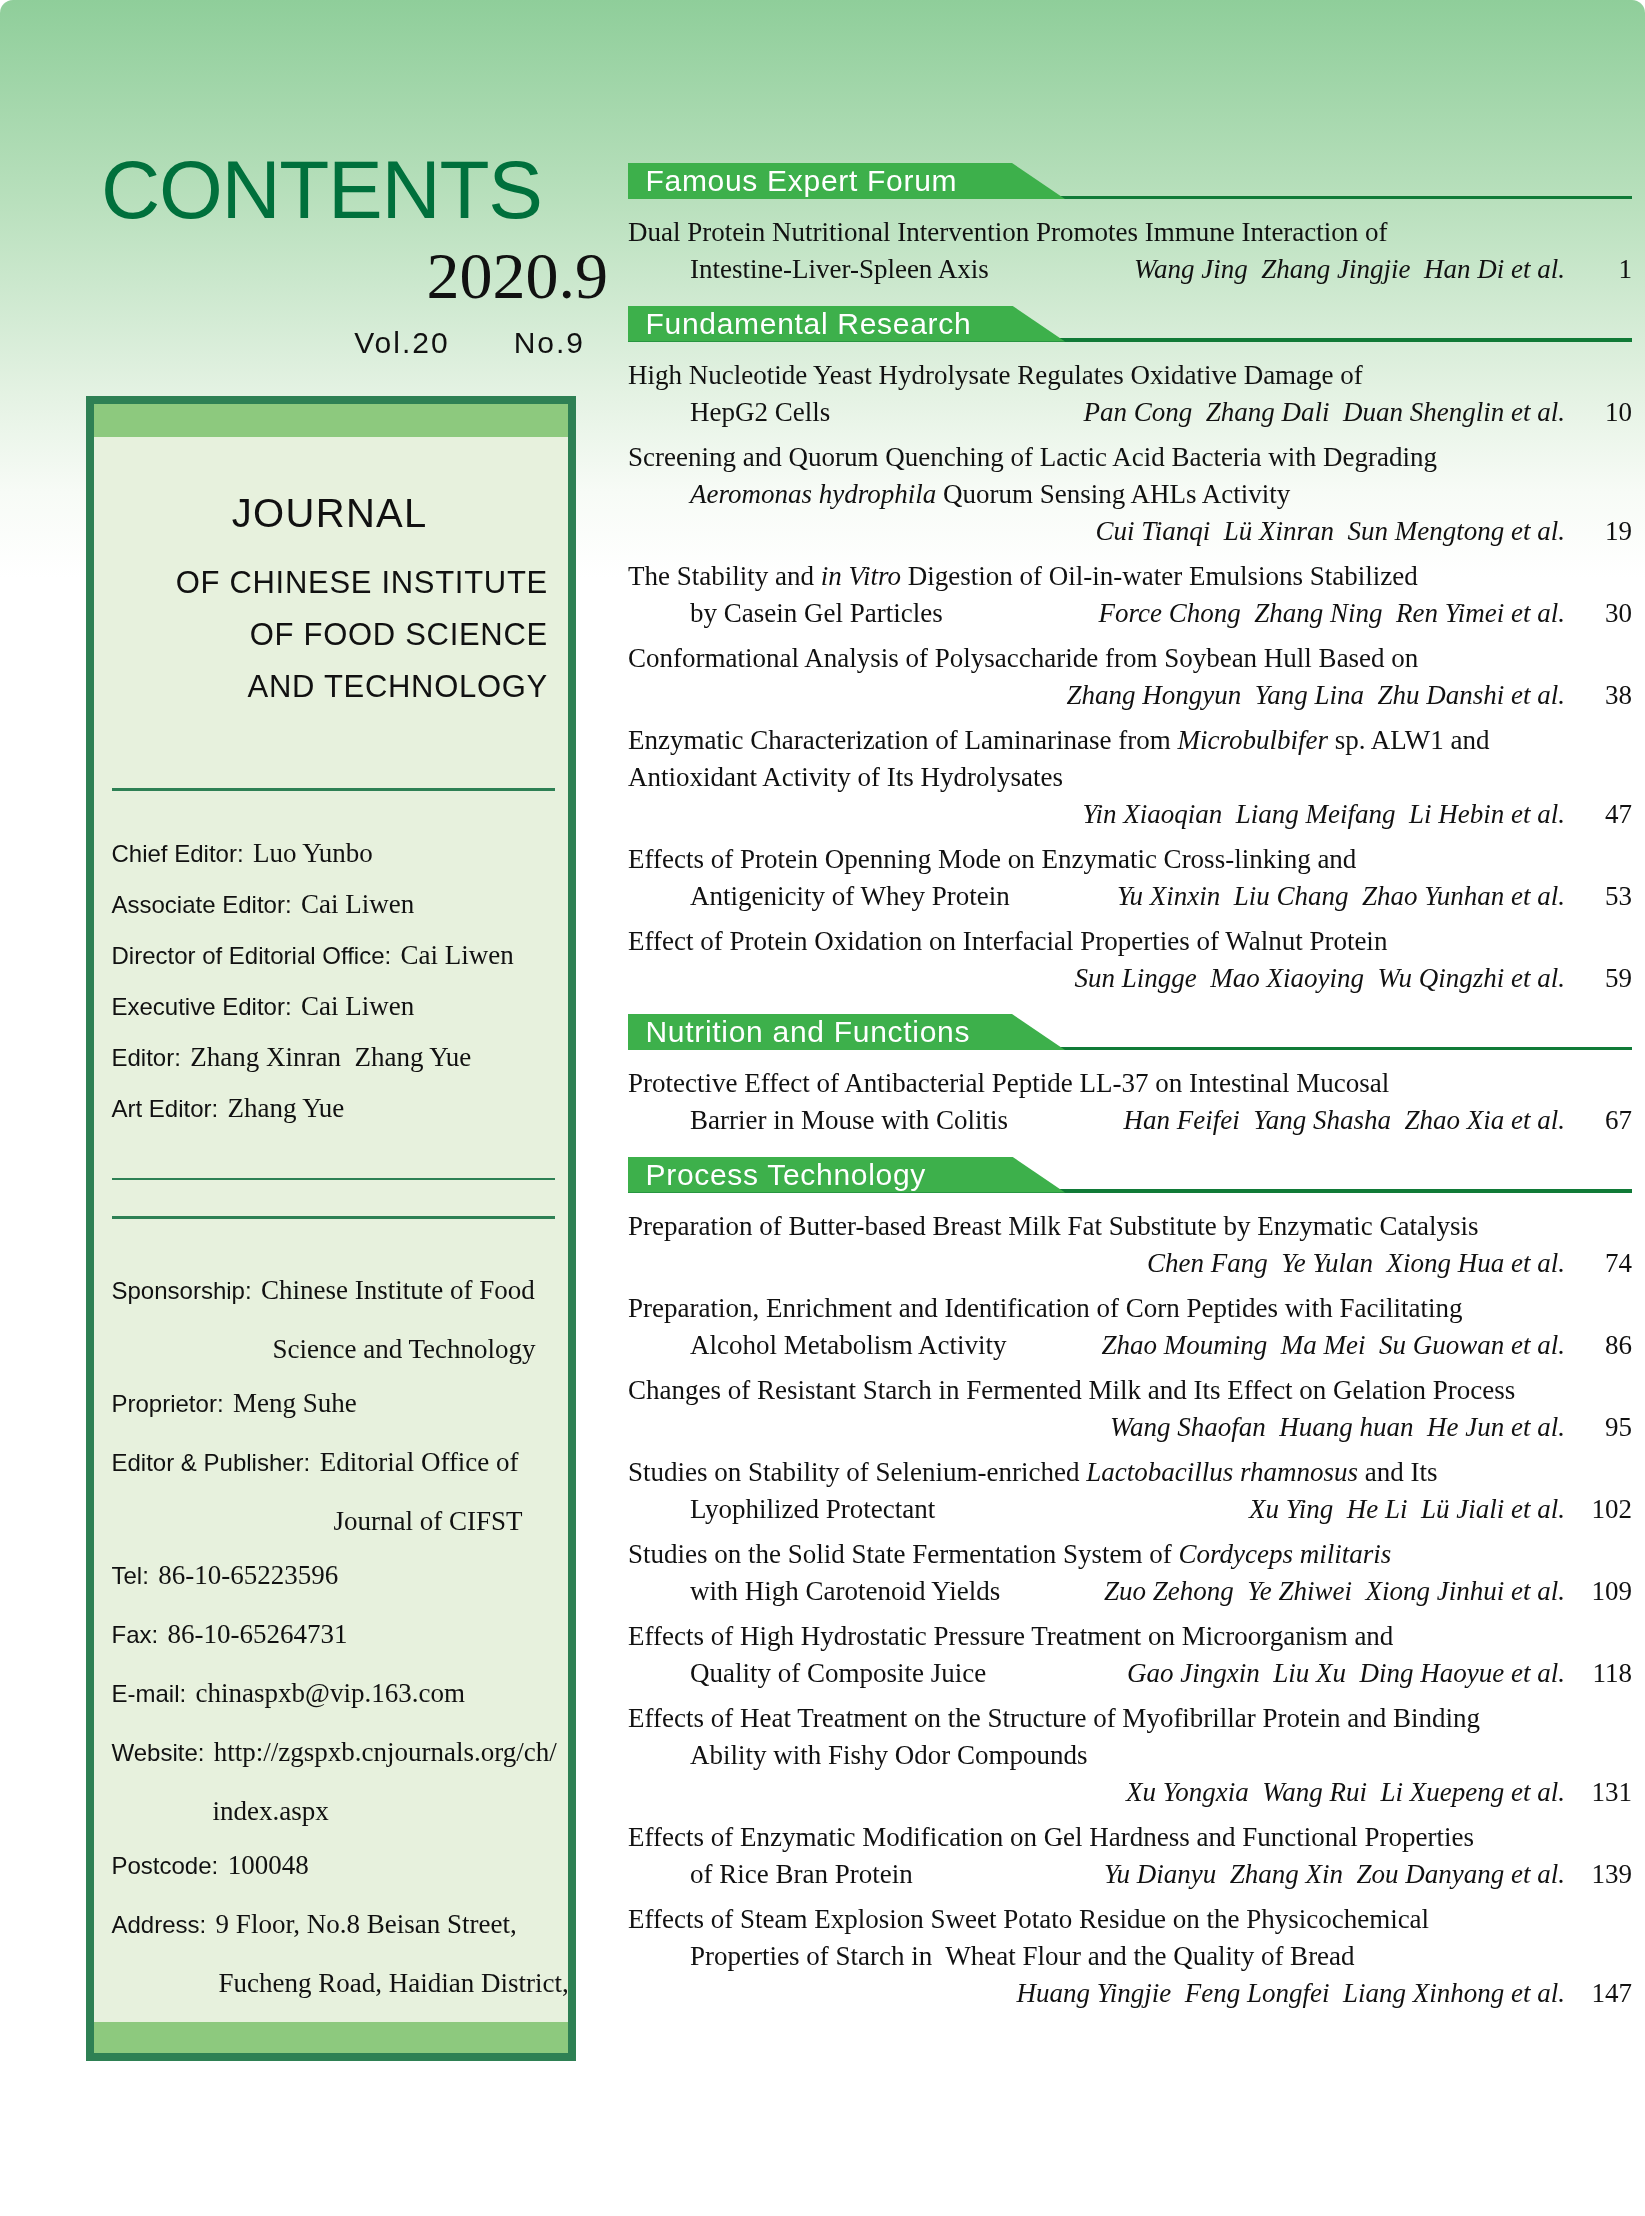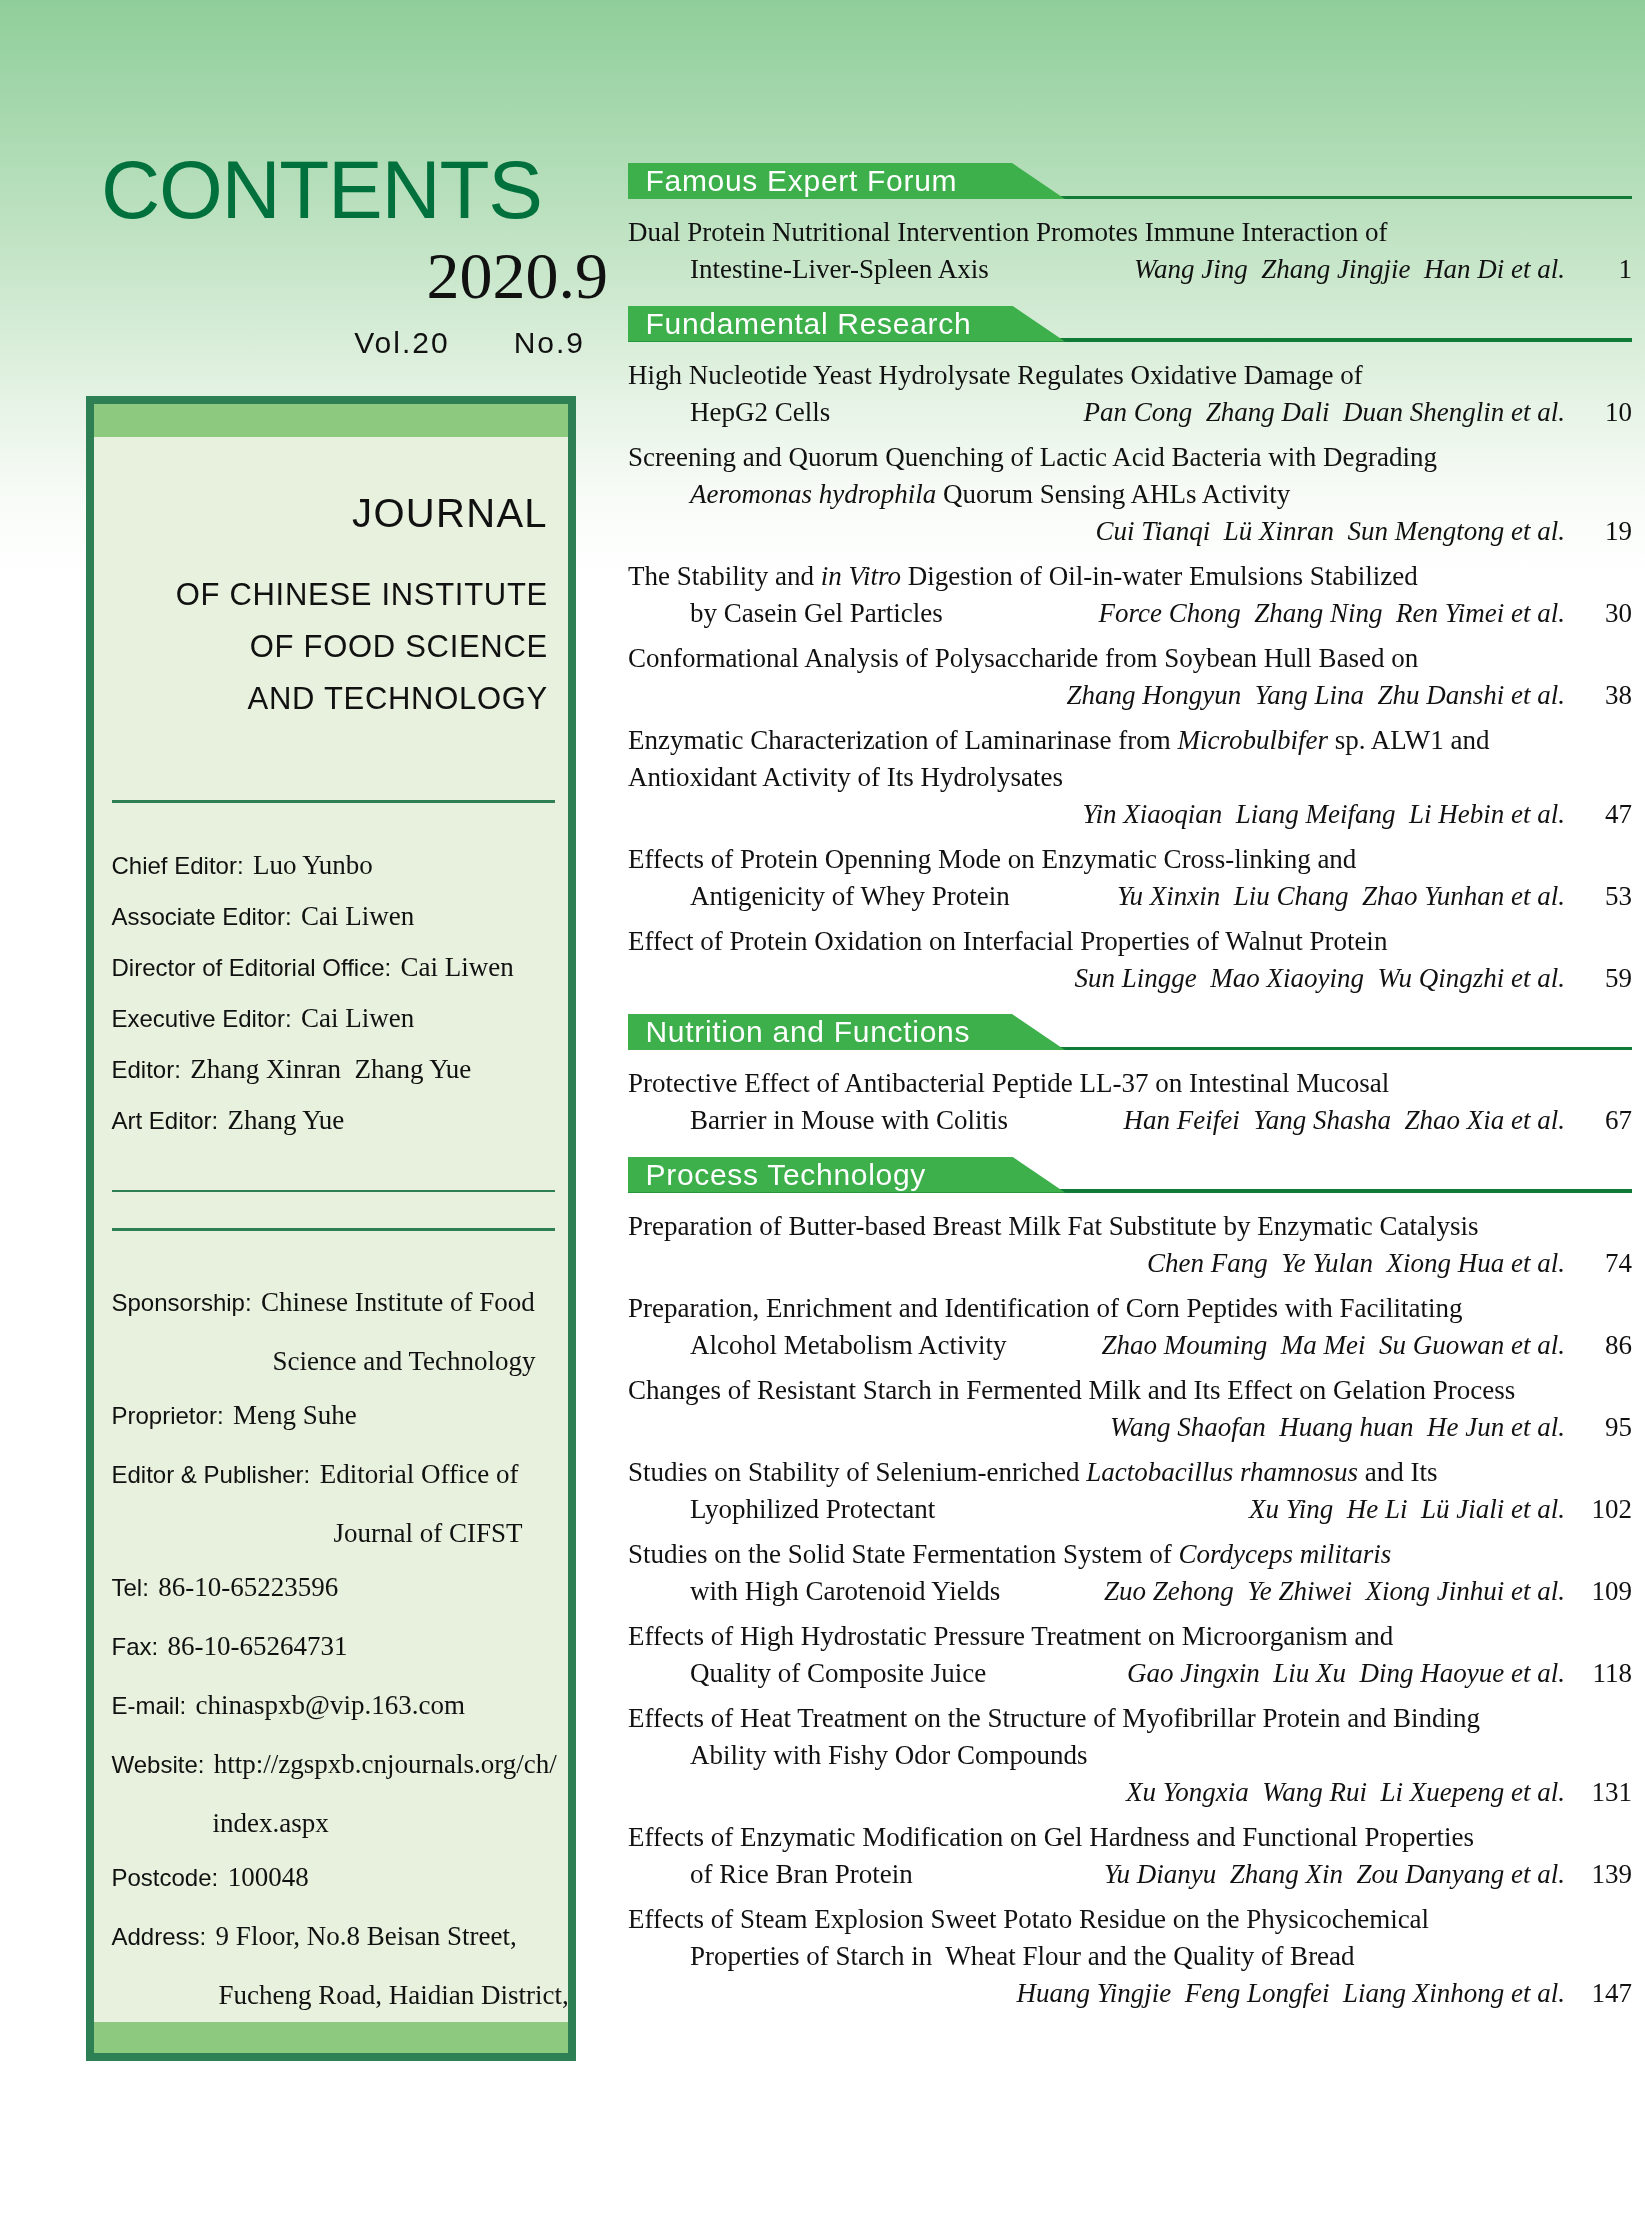--- a/index.html
+++ b/index.html
@@ -1,36 +1,36 @@
 <!DOCTYPE html>
 <html style="font-size:10.7px"><head>
 <meta charset="utf-8">
 <style>
   html,body{margin:0;padding:0;background:#ffffff;}
   #page{position:relative;width:1645px;height:2216px;background:#ffffff;overflow:hidden;
-        font-family:"Liberation Serif", serif;color:#111;}
+        font-family:"Liberation Serif", serif;color:#111;border-radius:13px;}
   
   #top-gradient{position:absolute;left:0;top:0;width:100%;height:578px;
     background:linear-gradient(180deg,#8fce9a 0%,#b9e0bd 35%,#e4f2e3 68%,#f7fbf6 85%,#ffffff 100%);}
   
   #head-block{position:absolute;left:101px;top:146px;width:511px;}
   .contents-title{font-family:"Liberation Sans", sans-serif;font-size:82px;font-weight:400;
     letter-spacing:-1.3px;color:#00703c;line-height:87px;white-space:pre;}
   .issue-date{text-align:right;font-size:66px;line-height:75px;padding-right:4px;margin-top:5.4px;white-space:pre;}
   .vol-line{text-align:right;font-family:"Liberation Sans", sans-serif;font-size:30px;line-height:36px;
     margin-top:12px;padding-right:27px;letter-spacing:2px;white-space:pre;}
   .vol-line .gap{display:inline-block;width:64px;}
   
   #journal-box{position:absolute;left:86px;top:396px;width:490px;height:1665px;box-sizing:border-box;
     border:8px solid #2e8054;background:#e7f1dd;display:flex;flex-direction:column;overflow:hidden;}
   .box-strip{height:33px;background:#8dc97e;flex:0 0 auto;}
   .box-strip.bottom{height:31px;margin-top:auto;}
   #box-content{flex:1 1 auto;padding:52px 13.4px 0 17.5px;overflow:hidden;}
   .journal-title{ text-align:right;padding-right:6.7px;font-family:"Liberation Sans", sans-serif;}
-  .journal-title .jt0{font-size:40px;line-height:48px;letter-spacing:1.3px;margin-bottom:32px;}
+  .journal-title .jt0{font-size:40px;line-height:48px;letter-spacing:1.3px;margin-bottom:20px;text-align:center;}
   .journal-title .jt{font-size:31px;line-height:52px;letter-spacing:0.7px;}
   .rule{height:2.7px;background:#2e8054;}
   .rule.r1{margin-top:75px;}
   .rule.r2{margin-top:42px;}
   .rule.r3{margin-top:36px;}
   #editors{margin-top:39px;}
   .kv-row{line-height:46px;white-space:nowrap;}
   .kv-label{font-family:"Liberation Sans", sans-serif;font-size:24px;}
   .kv-value{font-family:"Liberation Serif", serif;font-size:27px;margin-left:9.4px;white-space:pre;}
   #info{margin-top:44px;}

